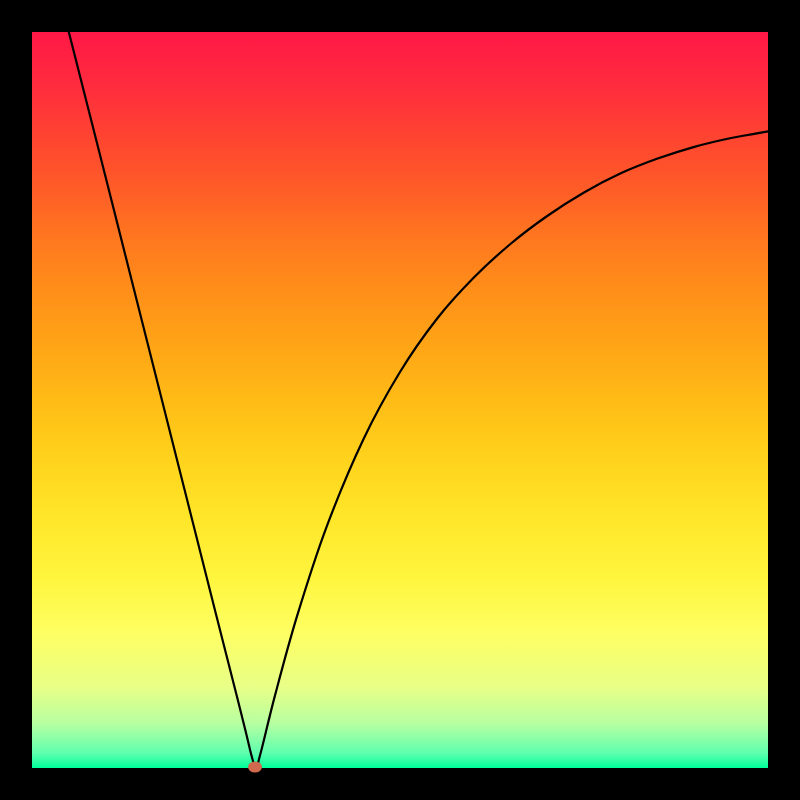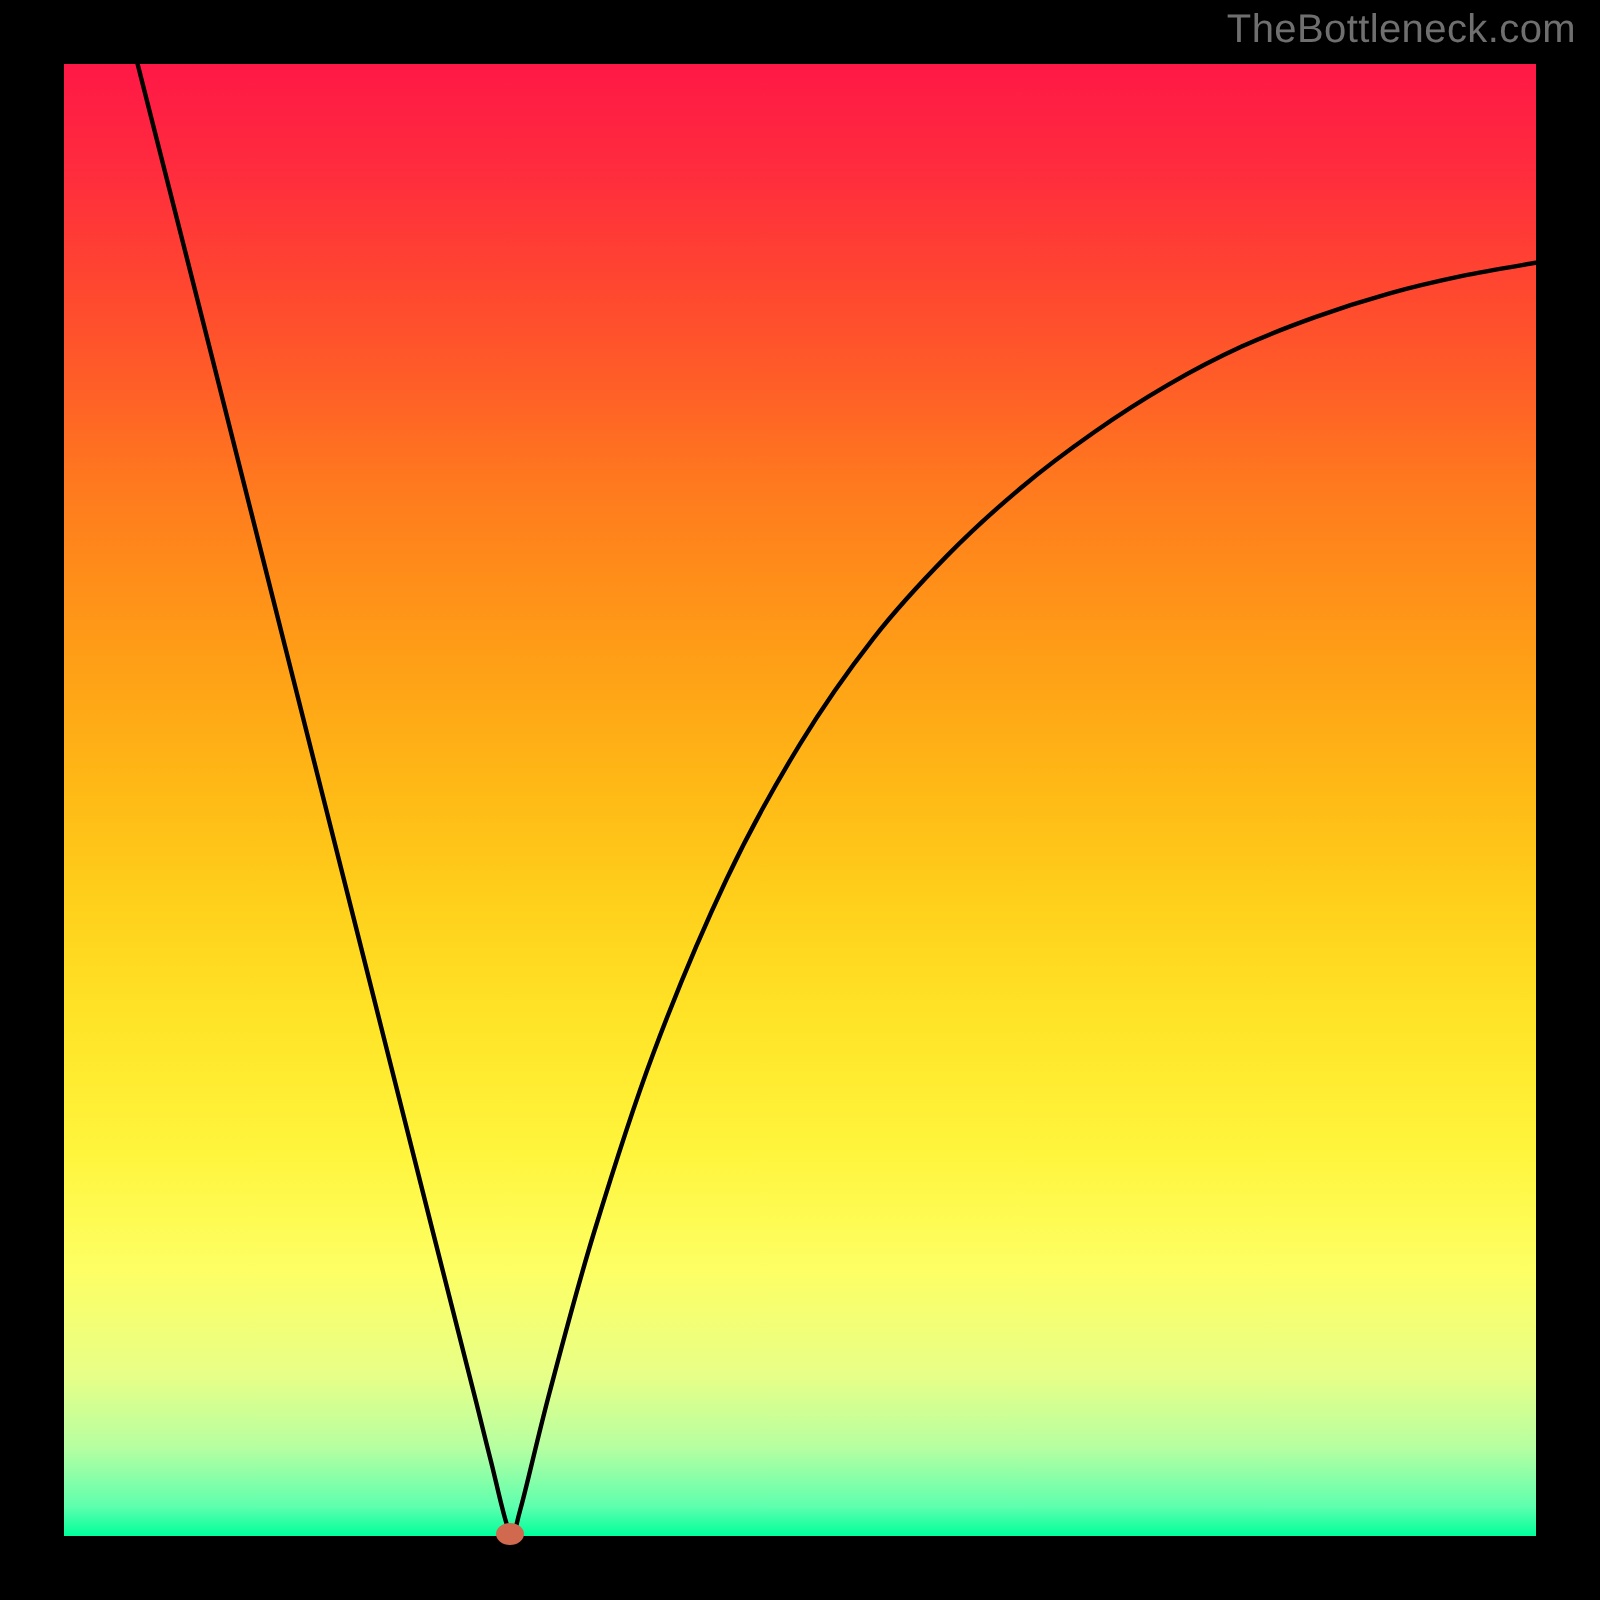--- a/index.html
+++ b/index.html
@@ -66,21 +66,20 @@
     background: #d1694e;
     border-radius: 50%;
     z-index: 10;
     transform: translate(-50%, -50%);
   }
 </style>
 </head>
 <body>
 
 <div class="frame">
-  <div class="watermark">TheBottleneck.com</div>
 
   <div class="plot-area">
     <svg class="curve" viewBox="0 0 736 736" preserveAspectRatio="none">
       <path id="curve-path" fill="none" stroke="#000" stroke-width="2.2" stroke-linecap="round" stroke-linejoin="round" d="M 36.80 0.00 C 42.93 24.17, 61.33 96.54, 73.60 144.99 C 85.87 193.45, 98.13 242.14, 110.40 290.72 C 122.67 339.30, 134.93 387.87, 147.20 436.45 C 159.47 485.02, 174.19 543.41, 184.00 582.18 C 193.81 620.94, 201.17 649.64, 206.08 669.02 C 210.99 688.41, 210.62 687.55, 213.44 698.46 C 216.26 709.38, 220.55 730.48, 223.01 734.53 C 225.46 738.58, 224.85 734.53, 228.16 722.75 C 231.47 710.98, 236.75 686.93, 242.88 663.87 C 249.01 640.81, 256.37 612.47, 264.96 584.38 C 273.55 556.29, 283.36 524.77, 294.40 495.33 C 305.44 465.89, 318.93 433.63, 331.20 407.74 C 343.47 381.86, 355.73 360.15, 368.00 340.03 C 380.27 319.91, 392.53 302.74, 404.80 287.04 C 417.07 271.34, 429.33 258.34, 441.60 245.82 C 453.87 233.31, 466.13 222.27, 478.40 211.97 C 490.67 201.66, 502.93 192.59, 515.20 184.00 C 527.47 175.41, 539.73 167.56, 552.00 160.45 C 564.27 153.33, 576.53 146.95, 588.80 141.31 C 601.07 135.67, 613.33 131.01, 625.60 126.59 C 637.87 122.18, 650.13 118.25, 662.40 114.82 C 674.67 111.38, 686.93 108.56, 699.20 105.98 C 711.47 103.41, 729.87 100.46, 736.00 99.36"></path>
     </svg>
     <div class="minpoint" id="minpoint" style="left: 223.008px; top: 734.528px;"></div>
   </div>
 </div>
 
 </body></html>

